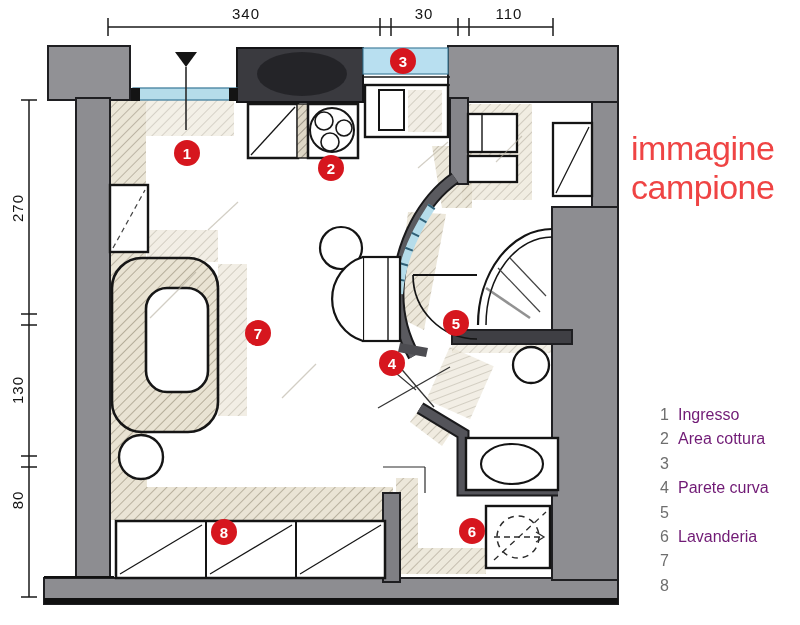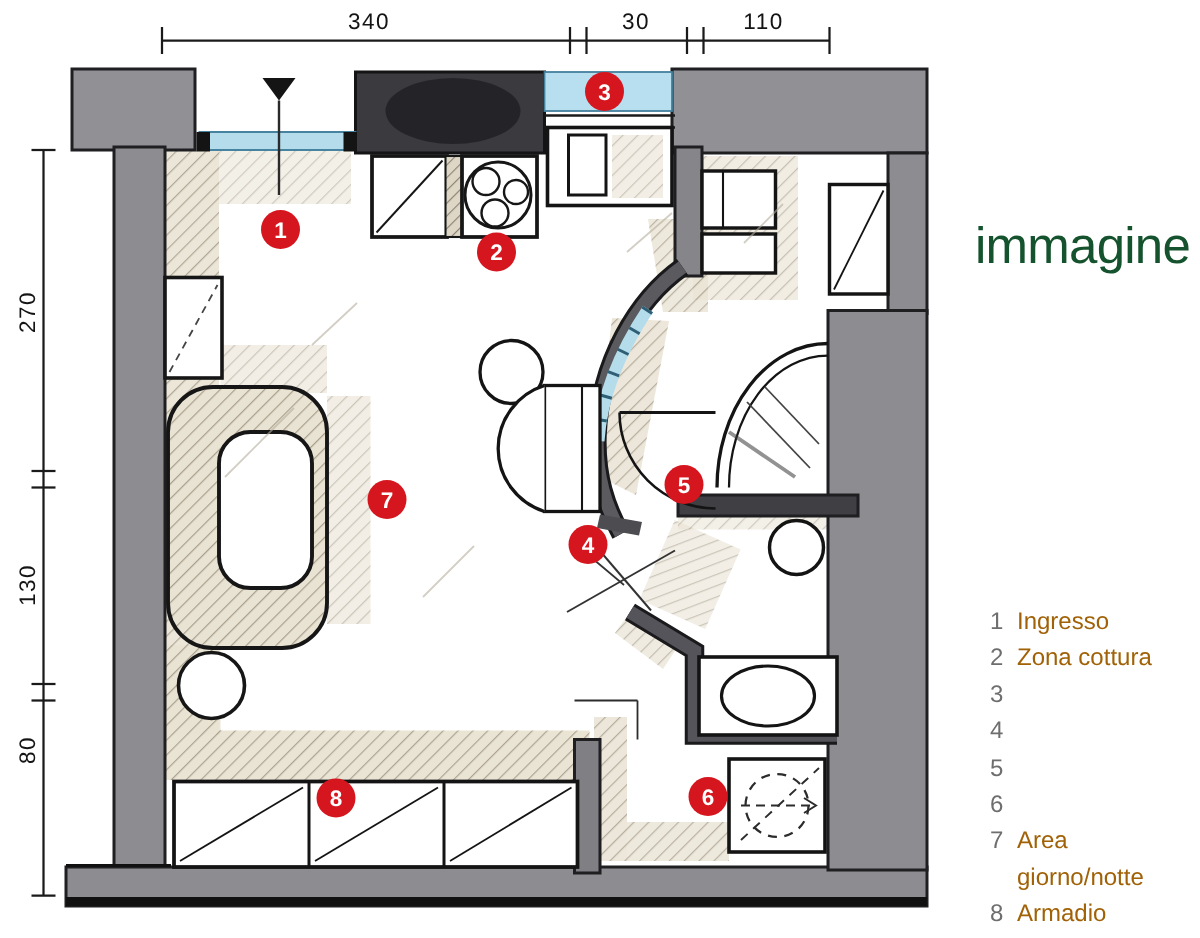--- a/index.html
+++ b/index.html
@@ -1,26 +1,26 @@
 <!DOCTYPE html>
 <html><head>
 <meta charset="utf-8">
 <style>
   html,body{margin:0;padding:0;background:#ffffff;}
   #stage{position:relative;width:800px;height:625px;background:#ffffff;overflow:hidden;
          font-family:"Liberation Sans",sans-serif;}
   #plan-svg{position:absolute;left:0;top:0;}
   .dim-text{font-family:"Liberation Sans",sans-serif;font-size:15px;fill:#141414;letter-spacing:1px;}
   .marker-num{font-family:"Liberation Sans",sans-serif;font-size:15px;font-weight:bold;fill:#ffffff;}
-  #title{position:absolute;left:631px;top:145px;font-size:34px;line-height:39px;color:#14532d;
-         letter-spacing:-0.5px;margin-left:19px;}
+  #title{position:absolute;left:631px;top:129px;font-size:34px;line-height:39px;color:#ef4444;
+         letter-spacing:-0.5px;}
   #legend{position:absolute;left:660px;top:403px;font-size:16px;}
   .lg-row{display:flex;gap:7px;line-height:24.4px;}
   .lg-num{color:#6e6e6e;min-width:11px;}
-  .lg-label{color:#a16207;width:106px;}
+  .lg-label{color:#701a75;width:106px;}
 </style>
 </head>
 <body>
 
 <div id="stage">
 
 <svg id="plan-svg" width="800" height="625" viewBox="0 0 800 625">
   <defs>
     <pattern id="hatch" width="7" height="7" patternUnits="userSpaceOnUse" patternTransform="rotate(45)">
       <rect width="7" height="7" fill="#e9e3d3"></rect>
@@ -229,46 +229,47 @@
     </g>
     <g>
       <circle cx="224" cy="532" r="13" fill="#d6161e"></circle>
       <text class="marker-num" x="224" y="537.5" text-anchor="middle">8</text>
     </g>
   </g>
 </svg>
 
 <div id="title">
   <div>immagine</div>
+  <div>campione</div>
 </div>
 
 <div id="legend">
   <div class="lg-row">
     <span class="lg-num">1</span>
     <span class="lg-label">Ingresso</span>
   </div>
   <div class="lg-row">
     <span class="lg-num">2</span>
-    <span class="lg-label">Zona cottura</span>
+    <span class="lg-label">Area cottura</span>
   </div>
   <div class="lg-row">
     <span class="lg-num">3</span>
   </div>
   <div class="lg-row">
     <span class="lg-num">4</span>
+    <span class="lg-label">Parete curva</span>
   </div>
   <div class="lg-row">
     <span class="lg-num">5</span>
   </div>
   <div class="lg-row">
     <span class="lg-num">6</span>
+    <span class="lg-label">Lavanderia</span>
   </div>
   <div class="lg-row">
     <span class="lg-num">7</span>
-    <span class="lg-label">Area giorno/notte</span>
   </div>
   <div class="lg-row">
     <span class="lg-num">8</span>
-    <span class="lg-label">Armadio</span>
   </div>
 </div>
 
 </div>
 
 </body></html>

